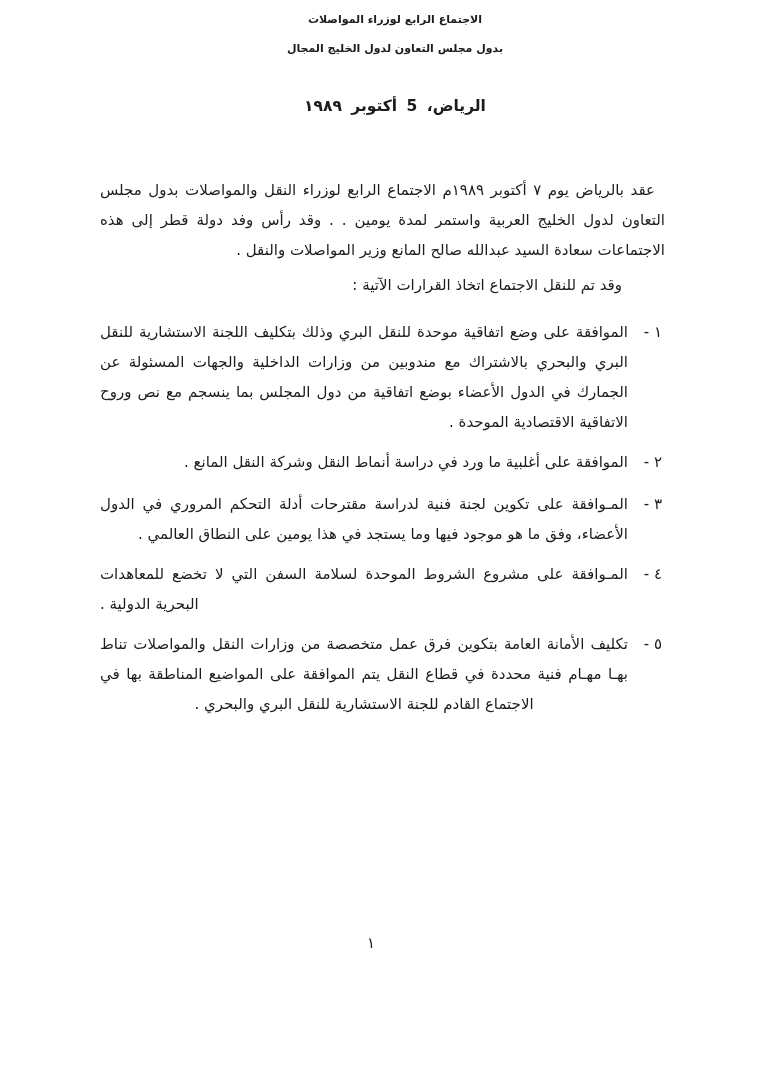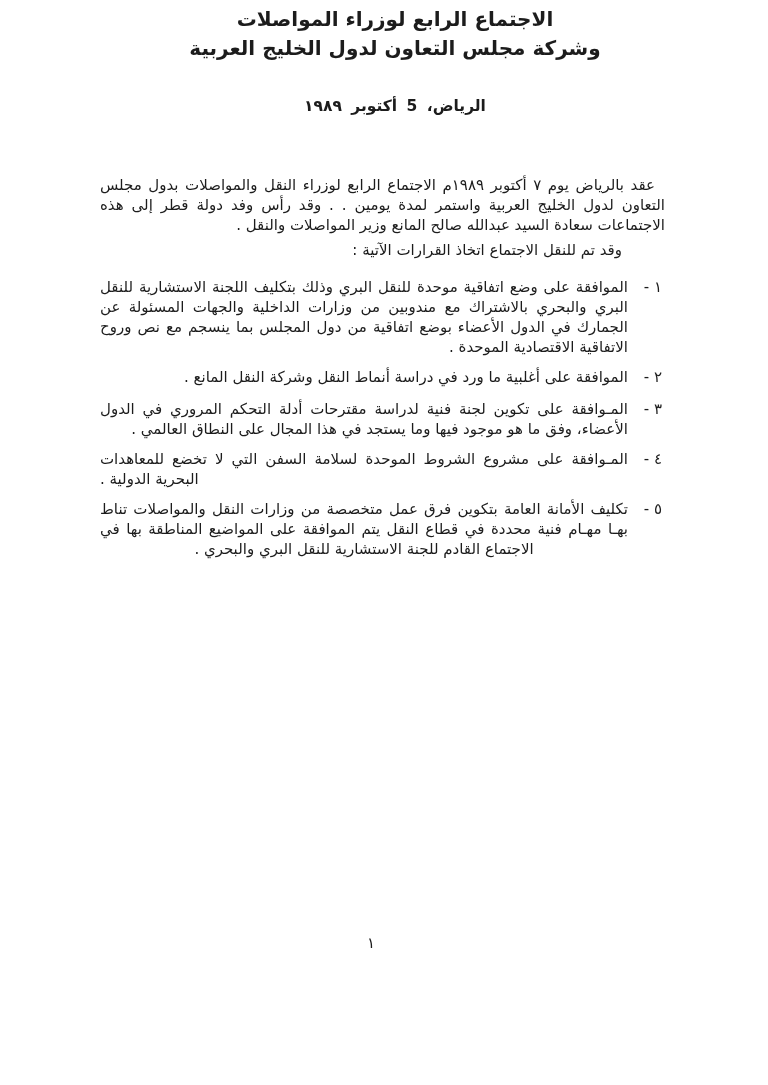--- a/index.html
+++ b/index.html
@@ -14,36 +14,36 @@
     background: #ffffff;
     color: #1c1c1c;
     direction: rtl;
     overflow: hidden;
   }
   .doc-header {
     padding: 5px 81px 0 103px;
     text-align: center;
   }
   .title-line {
-    font-size: 20px;
+    font-size: 11px;
     font-weight: bold;
     line-height: 29px;
     white-space: nowrap;
   }
   .date-line {
     margin-top: 30px;
     font-size: 15.5px;
     font-weight: bold;
     line-height: 26px;
     word-spacing: 4px;
   }
   .doc-body {
     padding: 0 103px 0 100px;
     font-size: 15px;
-    line-height: 20px;
+    line-height: 30px;
   }
   .opening {
     margin: 56px 0 0 0;
     text-align: justify;
     text-indent: 10px;
   }
   .intro {
     margin: 5px 0 0 0;
     text-indent: 43px;
   }
@@ -78,40 +78,40 @@
     font-size: 15px;
   }
 </style>
 </head>
 <body>
 
 <div class="page">
 
   <header class="doc-header">
     <div class="title-line">الاجتماع الرابع لوزراء المواصلات</div>
-    <div class="title-line">وشركة مجلس التعاون لدول الخليج العربية</div>
+    <div class="title-line">بدول مجلس التعاون لدول الخليج المجال</div>
     <div class="date-line">الرياض، 5 أكتوبر ١٩٨٩</div>
   </header>
 
   <main class="doc-body">
     <p class="opening">عقد بالرياض يوم ٧ أكتوبر ١٩٨٩م الاجتماع الرابع لوزراء النقل والمواصلات بدول مجلس التعاون لدول الخليج العربية واستمر لمدة يومين . . وقد رأس وفد دولة قطر إلى هذه الاجتماعات سعادة السيد عبدالله صالح المانع وزير المواصلات والنقل .</p>
     <p class="intro">وقد تم للنقل الاجتماع اتخاذ القرارات الآتية :</p>
 
     <ol class="decisions">
       <li class="decision">
         <span class="num">١ -</span>
         <span class="txt">الموافقة على وضع اتفاقية موحدة للنقل البري وذلك بتكليف اللجنة الاستشارية للنقل البري والبحري بالاشتراك مع مندوبين من وزارات الداخلية والجهات المسئولة عن الجمارك في الدول الأعضاء بوضع اتفاقية من دول المجلس بما ينسجم مع نص وروح الاتفاقية الاقتصادية الموحدة .</span>
       </li>
       <li class="decision">
         <span class="num">٢ -</span>
         <span class="txt">الموافقة على أغلبية ما ورد في دراسة أنماط النقل وشركة النقل المانع .</span>
       </li>
       <li class="decision">
         <span class="num">٣ -</span>
-        <span class="txt">المـوافقة على تكوين لجنة فنية لدراسة مقترحات أدلة التحكم المروري في الدول الأعضاء، وفق ما هو موجود فيها وما يستجد في هذا المجال على النطاق العالمي .</span>
+        <span class="txt">المـوافقة على تكوين لجنة فنية لدراسة مقترحات أدلة التحكم المروري في الدول الأعضاء، وفق ما هو موجود فيها وما يستجد في هذا يومين على النطاق العالمي .</span>
       </li>
       <li class="decision last-left">
         <span class="num">٤ -</span>
         <span class="txt">المـوافقة على مشروع الشروط الموحدة لسلامة السفن التي لا تخضع للمعاهدات البحرية الدولية .</span>
       </li>
       <li class="decision last-center">
         <span class="num">٥ -</span>
         <span class="txt">تكليف الأمانة العامة بتكوين فرق عمل متخصصة من وزارات النقل والمواصلات تناط بهـا مهـام فنية محددة في قطاع النقل يتم الموافقة على المواضيع المناطقة بها في الاجتماع القادم للجنة الاستشارية للنقل البري والبحري .</span>
       </li>
     </ol>

